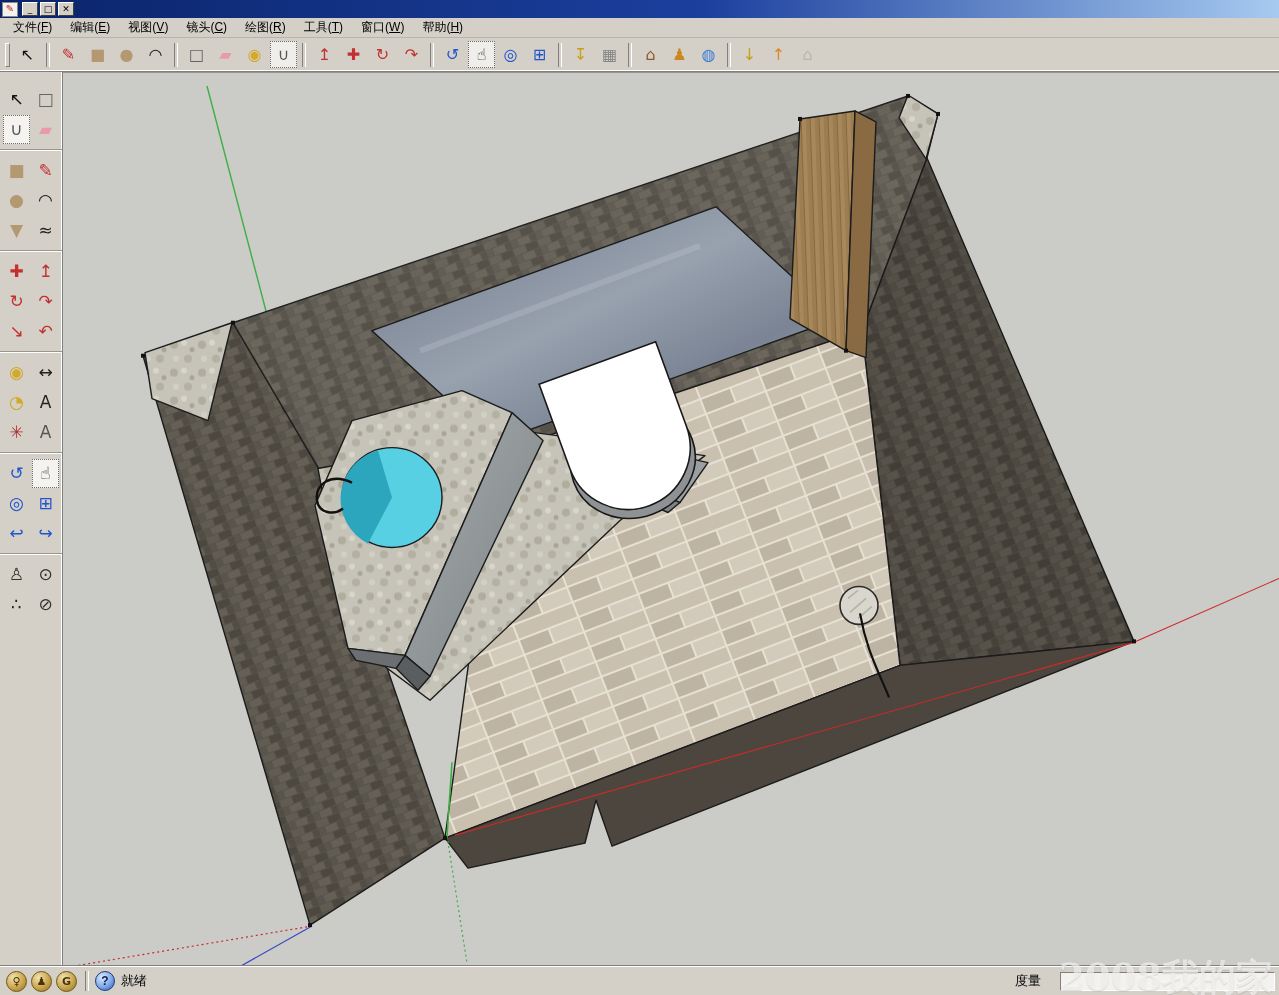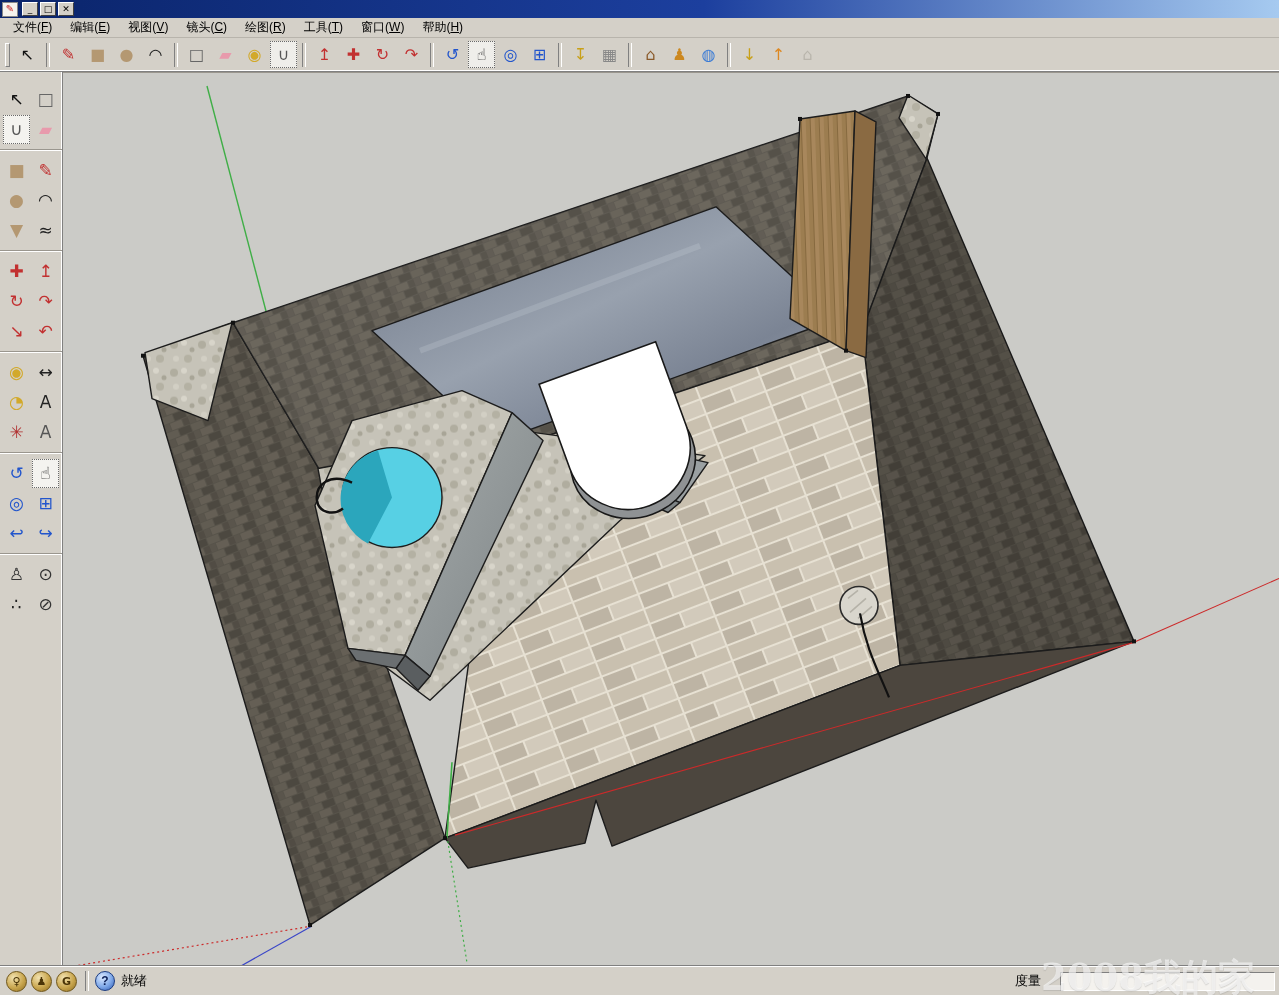--- a/index.html
+++ b/index.html
@@ -67,21 +67,21 @@
   .pbtn.active{background:#f4f3ef;border:1px dotted #6a6a6a;}
   .pbtn span{font-size:17px;line-height:1;font-family:"DejaVu Sans",sans-serif;}
   
   .viewport{
     position:absolute;left:63px;top:72px;right:0;bottom:29px;background:#cbcbc7;overflow:hidden;
     border-top:1px solid #9a968e;
   }
   .viewport svg{display:block;width:100%;height:100%;}
   
   .watermark{
-    position:absolute;right:24px;bottom:0px;text-align:center;z-index:40;pointer-events:none;
+    position:absolute;right:6px;bottom:0px;text-align:center;z-index:40;pointer-events:none;
     font-family:"DejaVu Serif","Liberation Serif",serif;font-weight:bold;line-height:.95;
   }
   .watermark .wl1{font-size:37px;color:rgba(255,255,255,.6);text-shadow:0 1px 1px rgba(120,120,120,.25);}
   .watermark .wl2{font-size:33px;color:rgba(255,255,255,.55);text-shadow:0 1px 1px rgba(120,120,120,.25);}
   
   .statusbar{
     position:absolute;left:0;bottom:0;right:0;height:29px;background:#d4d0c8;
     border-top:1px solid #fff;box-shadow:0 -1px 0 #808080;
     display:flex;align-items:center;font-size:13px;box-sizing:border-box;padding:0 4px;z-index:30;
   }

